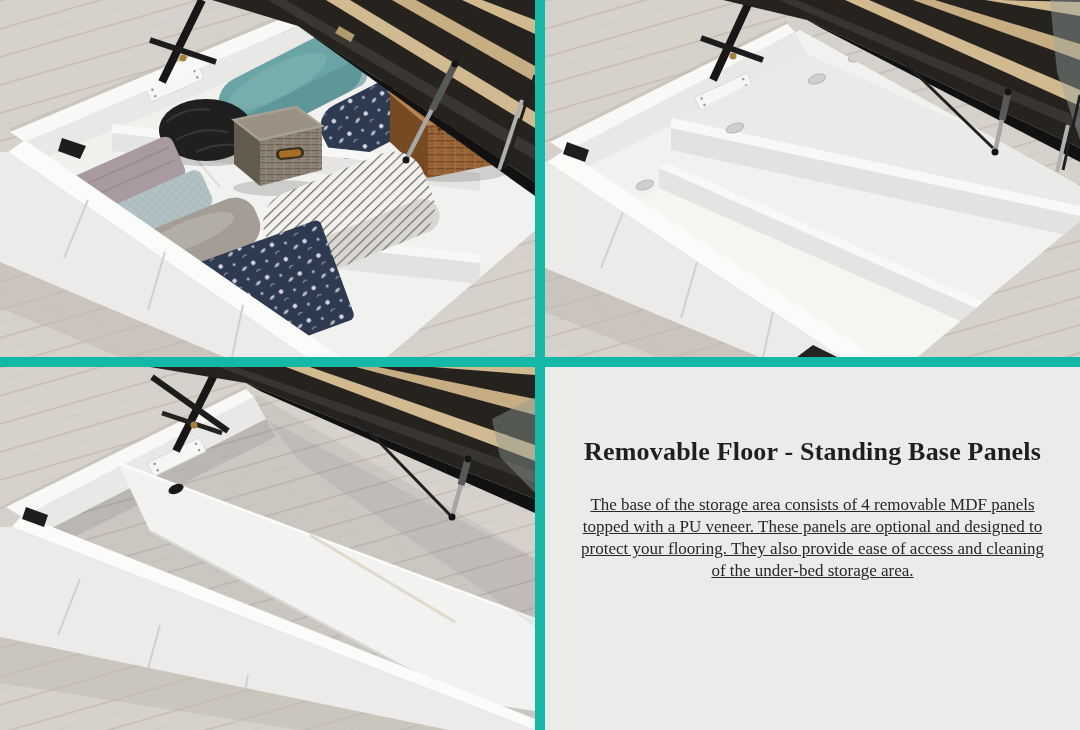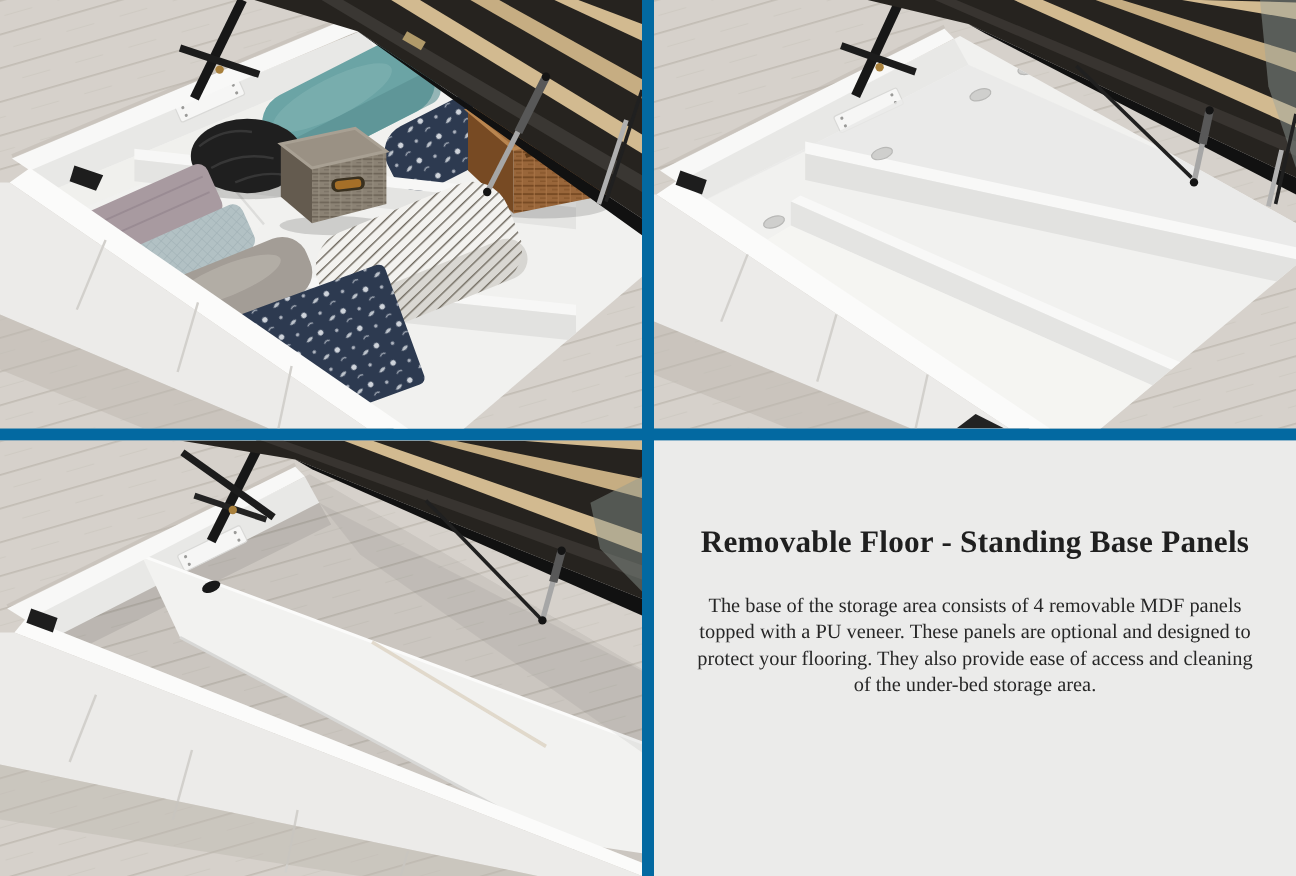--- a/index.html
+++ b/index.html
@@ -3,38 +3,38 @@
 <meta charset="utf-8">
 <style>
   html,body{margin:0;padding:0;background:#ffffff;}
   .canvas{width:1080px;height:730px;overflow:hidden;background:#ffffff;}
   .grid{
     display:grid;
     width:1080px;height:730px;
     grid-template-columns:535px 535px;
     grid-template-rows:357px 363px;
     gap:10px;
-    background:#0369a1;
+    background:#14b8a6;
   }
   figure{margin:0;padding:0;overflow:hidden;background:#d6d1cb;}
   figure svg{display:block;width:100%;height:100%;}
   .info-panel{
     background:#ebebea;
     display:flex;flex-direction:column;align-items:center;
     box-sizing:border-box;
     padding-top:70px;
     font-family:"Liberation Serif","DejaVu Serif",serif;
   }
   .info-title{
     font-size:26px;font-weight:600;color:#1f1f1f;
     margin:0;letter-spacing:.2px;text-align:center;
   }
   .info-para{
     width:478px;margin:0;text-align:center;
-    font-size:17px;line-height:1.3;color:#272727;
+    font-size:17px;line-height:1.3;color:#272727;text-decoration:underline;
   }
   .info-para.first{margin-top:27px;}
   .info-para.second{margin-top:21px;}
 </style>
 </head>
 <body>
 
 <div class="canvas">
   <div class="grid">
 

